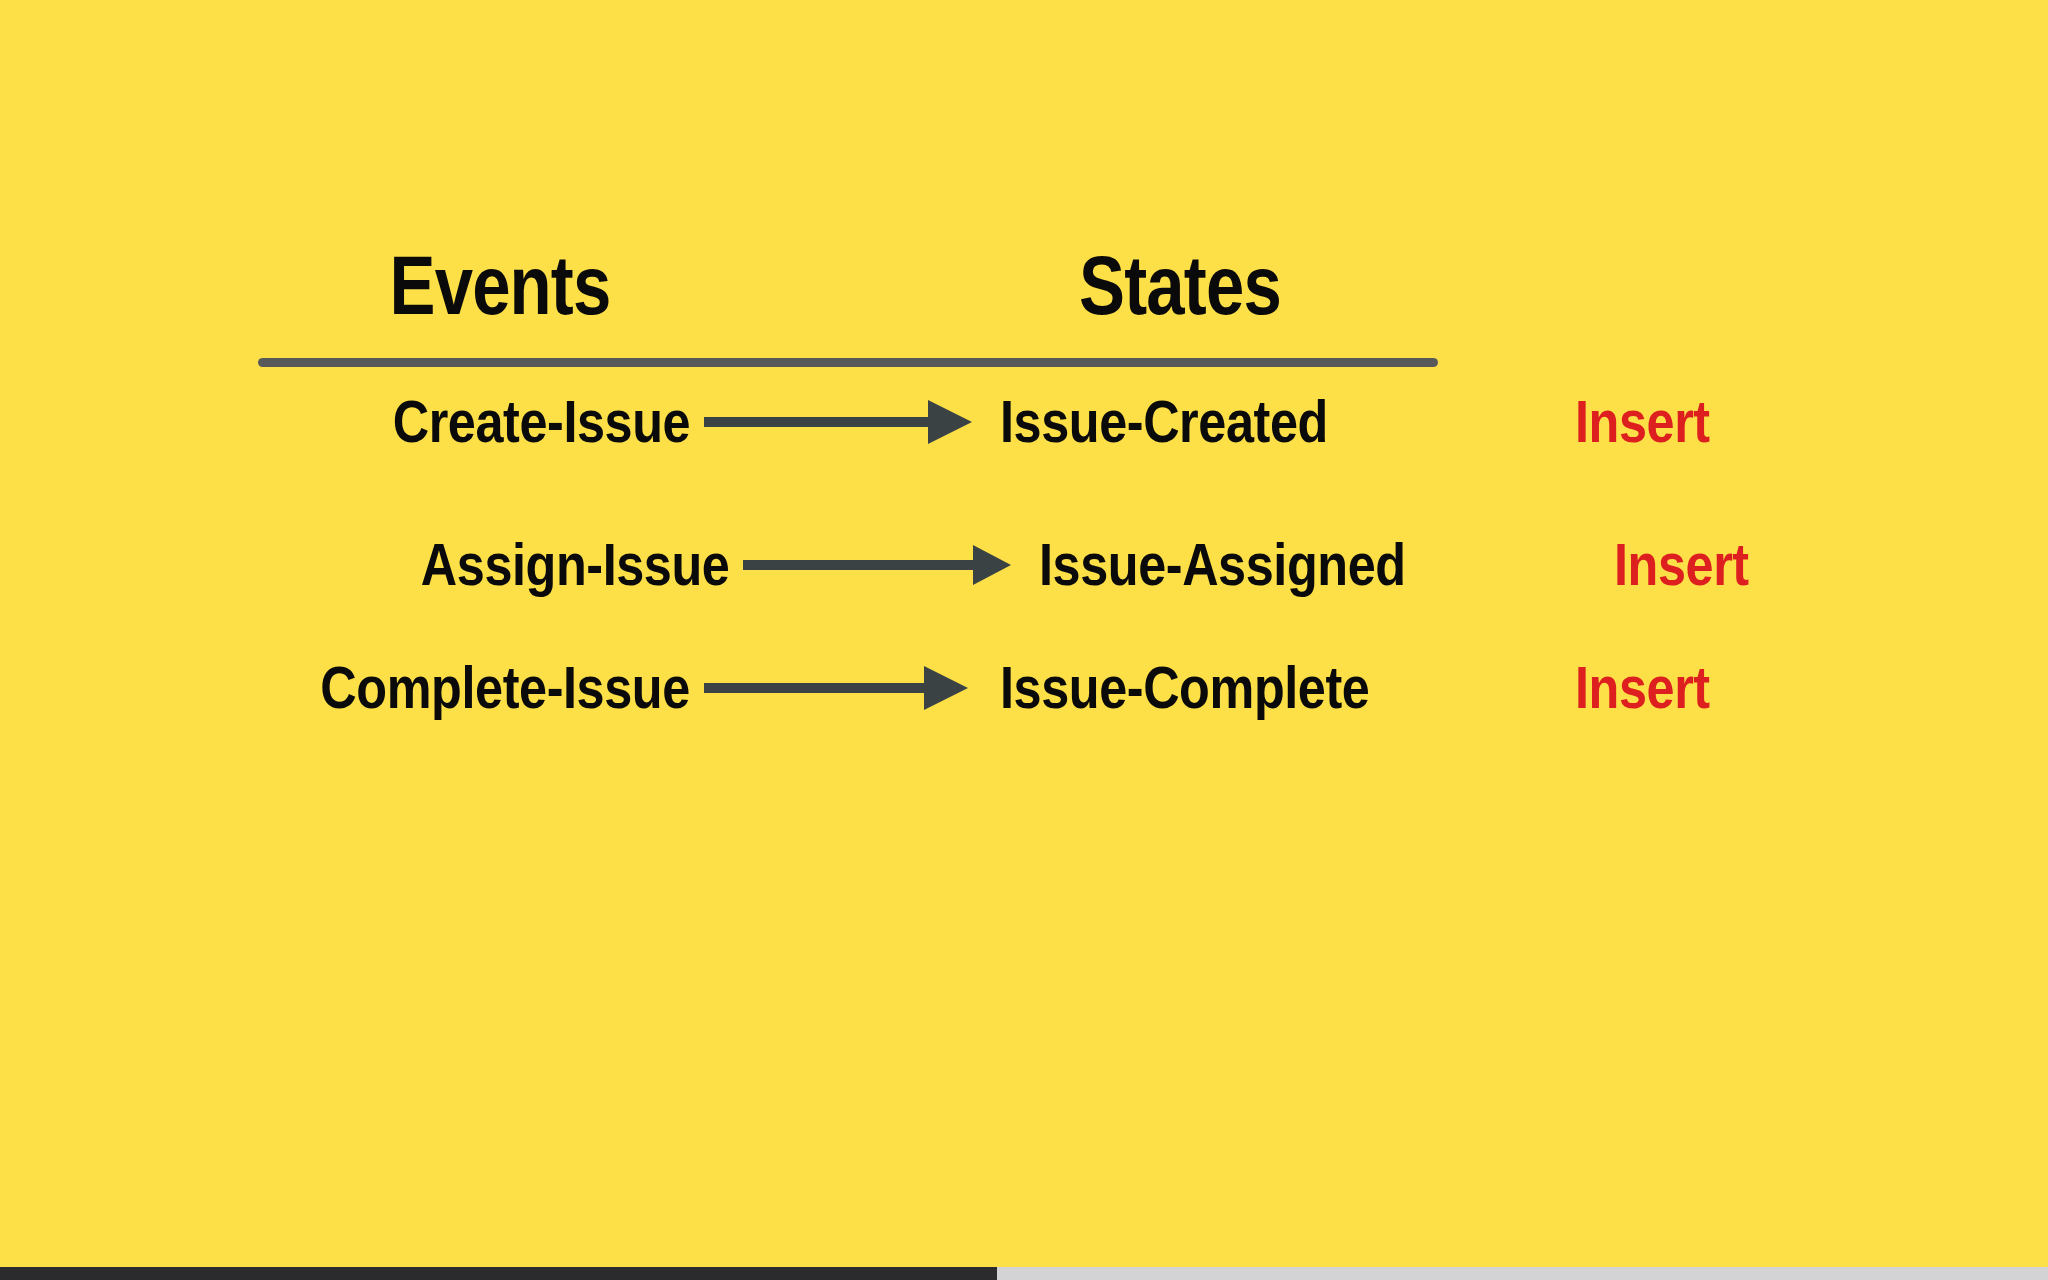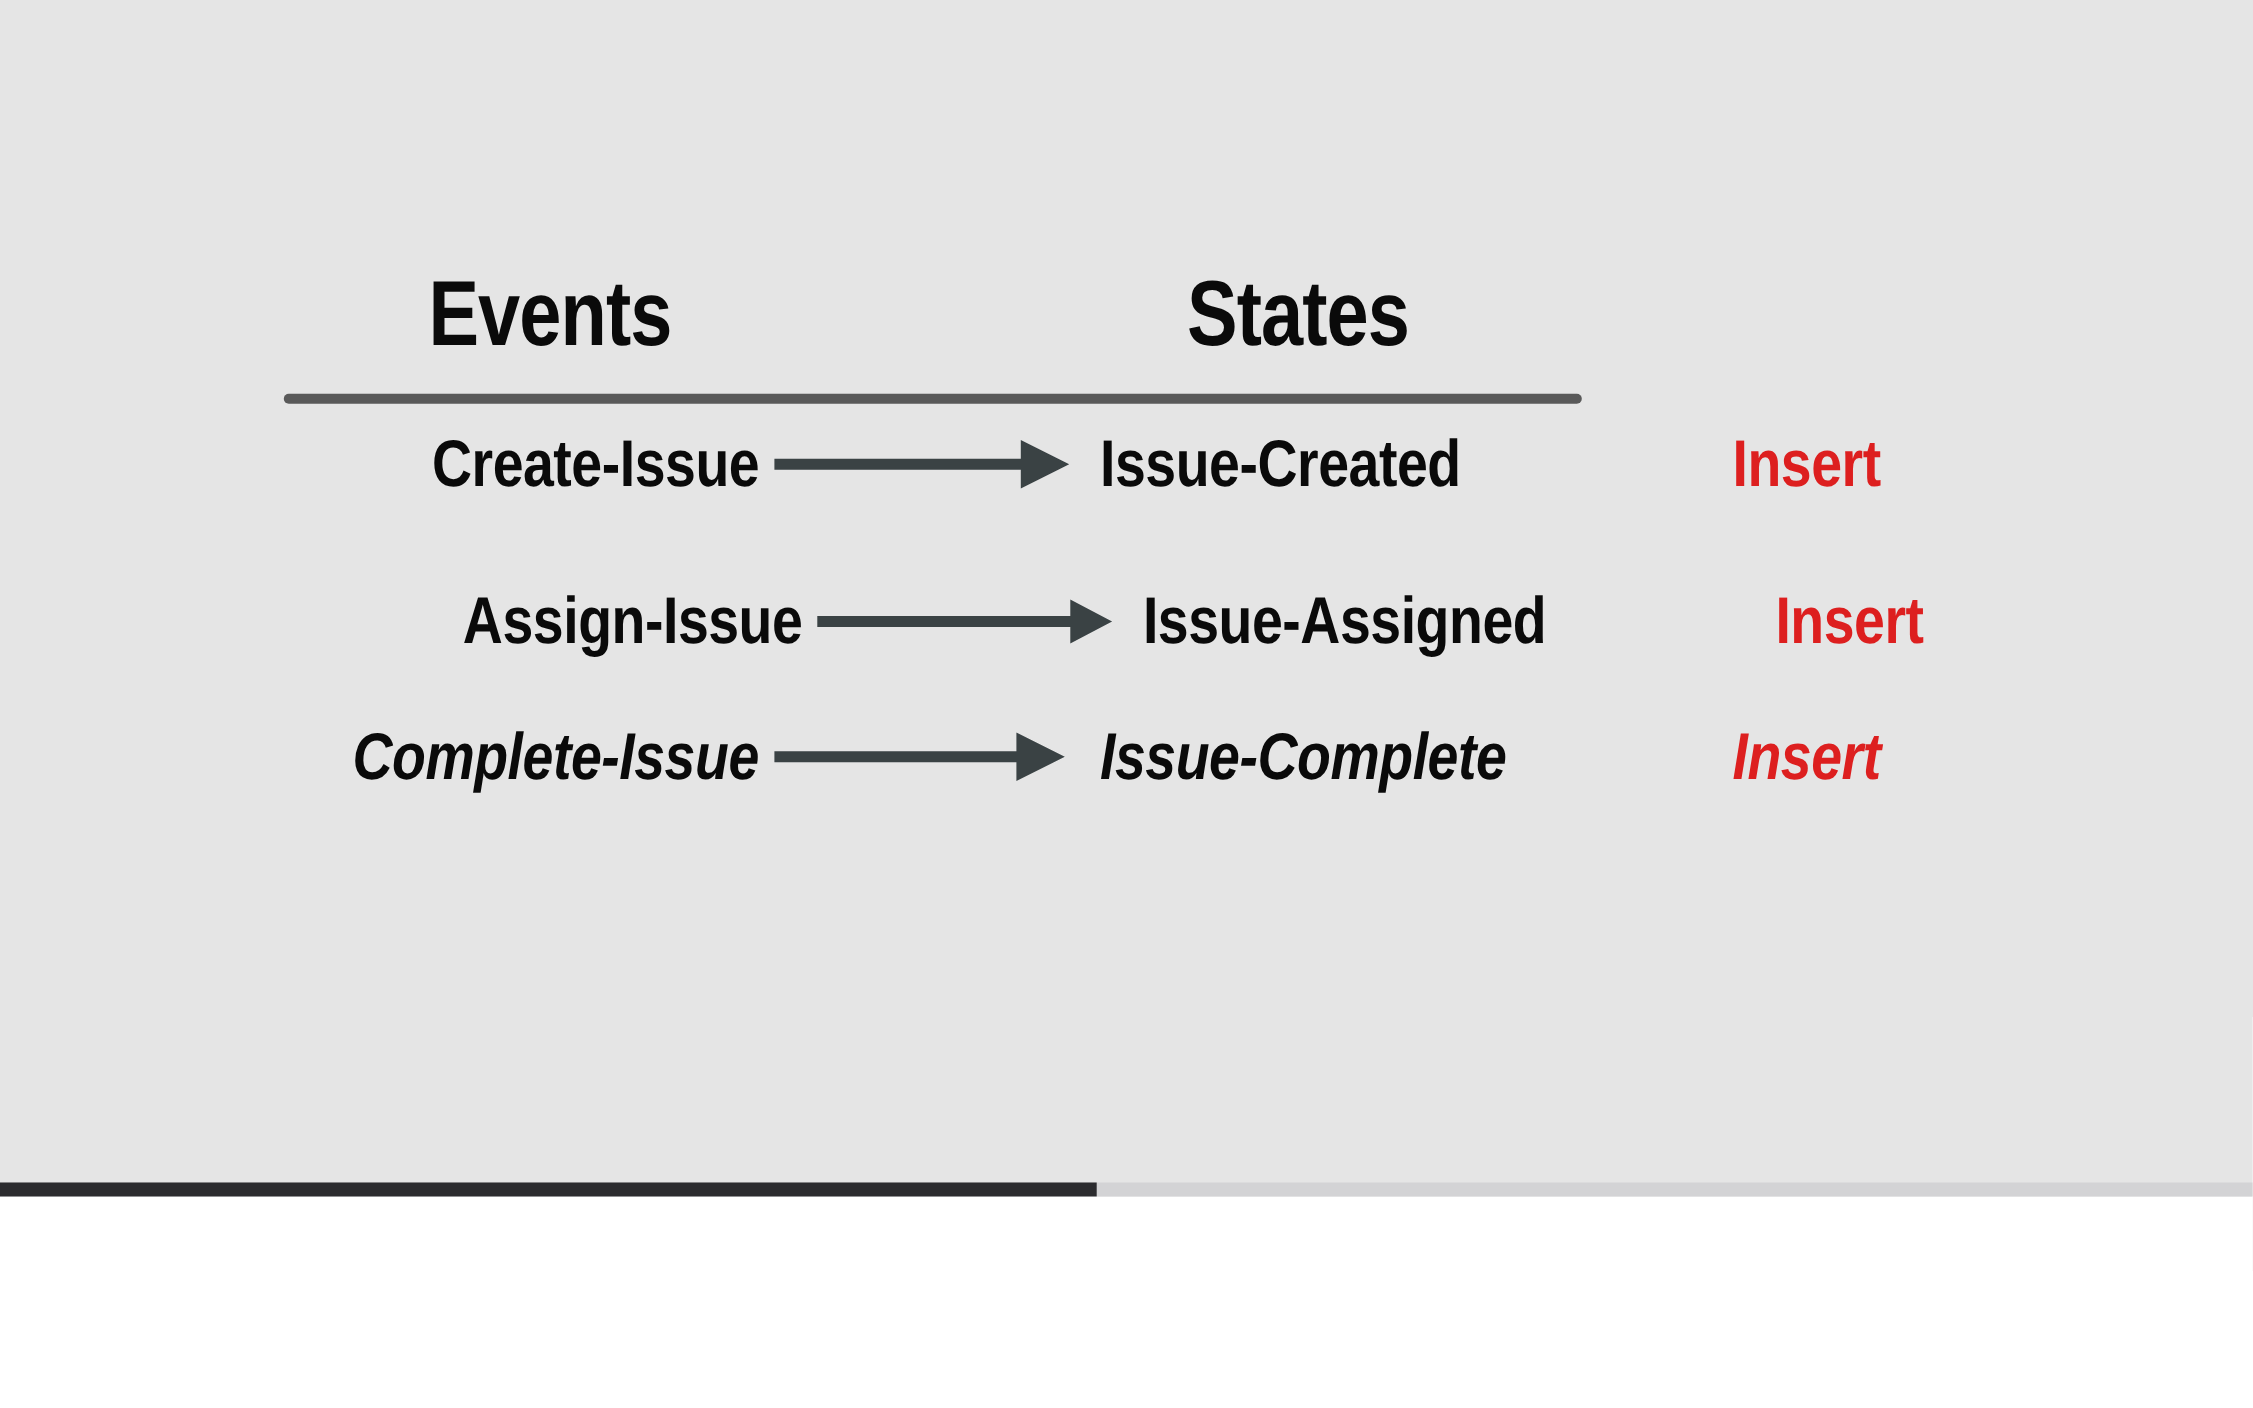--- a/index.html
+++ b/index.html
@@ -5,22 +5,22 @@
 <style>
   html, body {
     margin: 0;
     padding: 0;
     background: #ffffff;
   }
 
   #slide {
     position: relative;
     width: 2048px;
-    height: 1088px;
-    background: #e5e5e5;
+    height: 1280px;
+    background: #fde047;
     overflow: hidden;
     font-family: "Liberation Sans", "DejaVu Sans", sans-serif;
   }
 
   
   .heading {
     position: absolute;
     font-weight: 700;
     font-size: 84px;
     line-height: 1;
@@ -163,21 +163,21 @@
       <svg viewBox="0 0 280 56" xmlns="http://www.w3.org/2000/svg">
         <path d="M 4 23 L 234 23 L 234 8 L 272 28 L 234 48 L 234 33 L 4 33 Z" fill="#3a4244"></path>
       </svg>
     </div>
 
     <div class="cell cell-state">Issue-Assigned</div>
 
     <div class="cell cell-action" style="color: rgb(221, 31, 31);">Insert</div>
   </div>
 
-  <div class="row" style="top:646px;font-style:italic;">
+  <div class="row" style="top:646px;">
     <div class="cell cell-event">Complete-Issue</div>
 
     <div class="arrow">
       <svg viewBox="0 0 280 56" xmlns="http://www.w3.org/2000/svg">
         <path d="M 4 23 L 224 23 L 224 6 L 268 28 L 224 50 L 224 33 L 4 33 Z" fill="#3a4244"></path>
       </svg>
     </div>
 
     <div class="cell cell-state">Issue-Complete</div>
 

